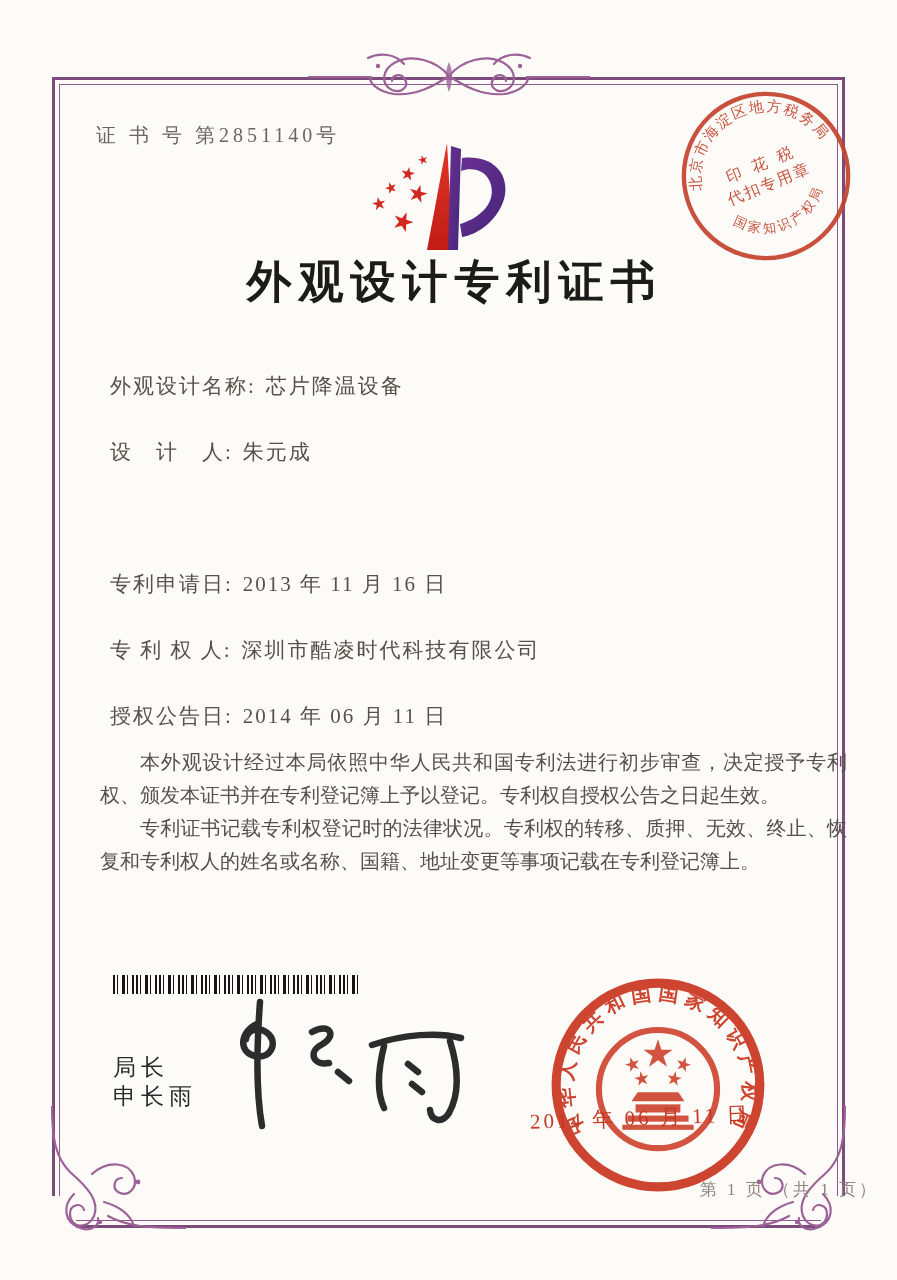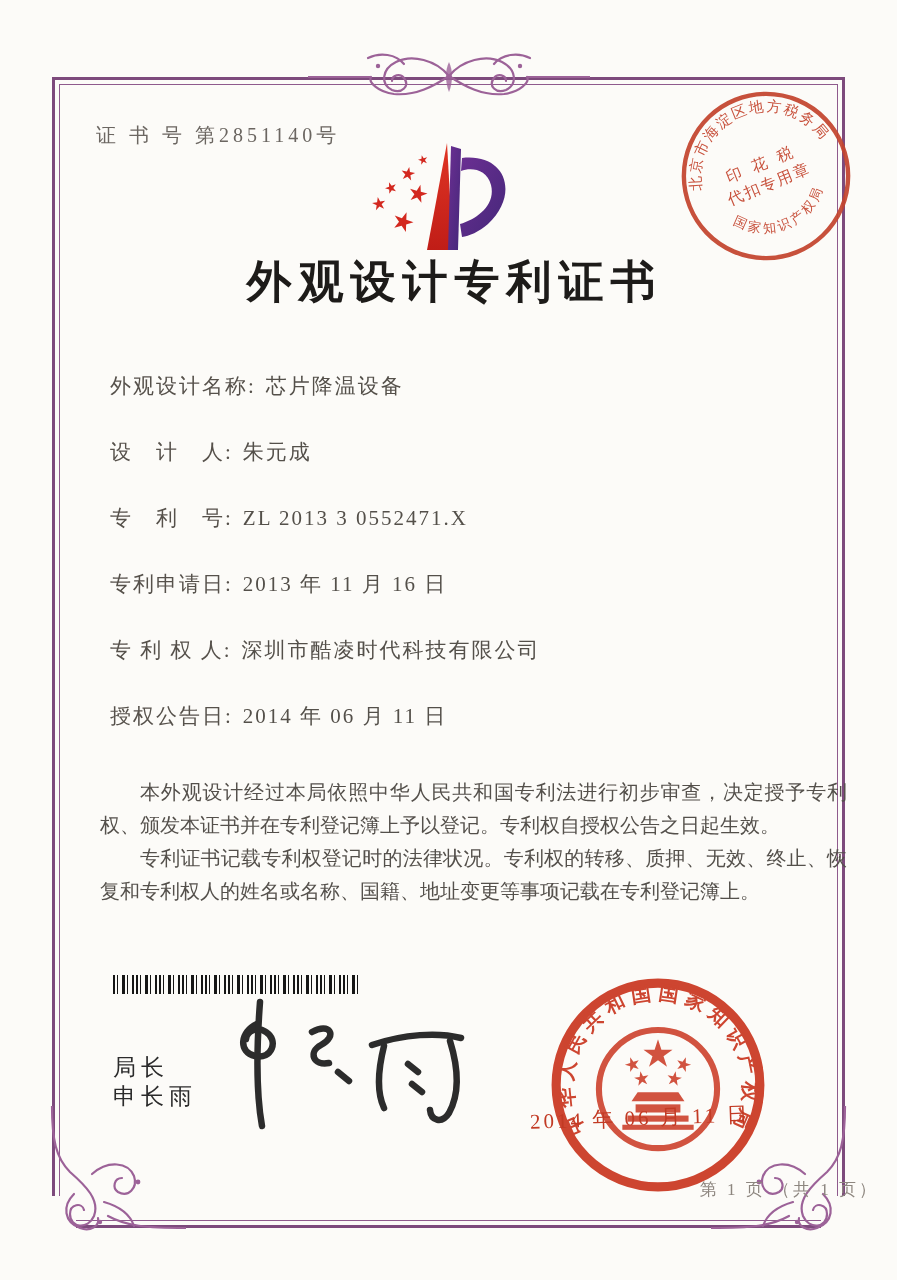--- a/index.html
+++ b/index.html
@@ -39,21 +39,21 @@
     font-size:45px;font-weight:700;letter-spacing:7px;color:#1d1b19;
   }
   
   .field{
     position:absolute;left:110px;right:57px;
     font-size:21px;letter-spacing:2px;color:#56514b;white-space:nowrap;
   }
   .field .val{margin-left:10px;color:#54504a;}
   
   .body-text{
-    position:absolute;left:100px;right:62px;top:776px;
+    position:absolute;left:100px;right:62px;top:746px;
     font-size:20px;line-height:33px;color:#54504b;text-align:justify;
   }
   .body-text p{margin:0;text-indent:2em;}
   
   .barcode{
     position:absolute;left:113px;top:975px;width:248px;height:19px;
     background:
       repeating-linear-gradient(90deg,
         #161616 0 2px,transparent 2px 4px,
         #161616 4px 5px,transparent 5px 9px,
@@ -170,23 +170,20 @@
   </svg>
 
   <div class="doc-title">外观设计专利证书</div>
 
   <div class="field" style="top:372px">
     <span>外观设计名称:</span><span class="val">芯片降温设备</span>
   </div>
   <div class="field" style="top:438px">
     <span>设　计　人:</span><span class="val">朱元成</span>
   </div>
-  <div class="field" style="top:504px">
-    <span>专　利　号:</span><span class="val">ZL 2013 3 0552471.X</span>
-  </div>
   <div class="field" style="top:570px">
     <span>专利申请日:</span><span class="val">2013 年 11 月 16 日</span>
   </div>
   <div class="field" style="top:636px">
     <span>专 利 权 人:</span><span class="val">深圳市酷凌时代科技有限公司</span>
   </div>
   <div class="field" style="top:702px">
     <span>授权公告日:</span><span class="val">2014 年 06 月 11 日</span>
   </div>
 

